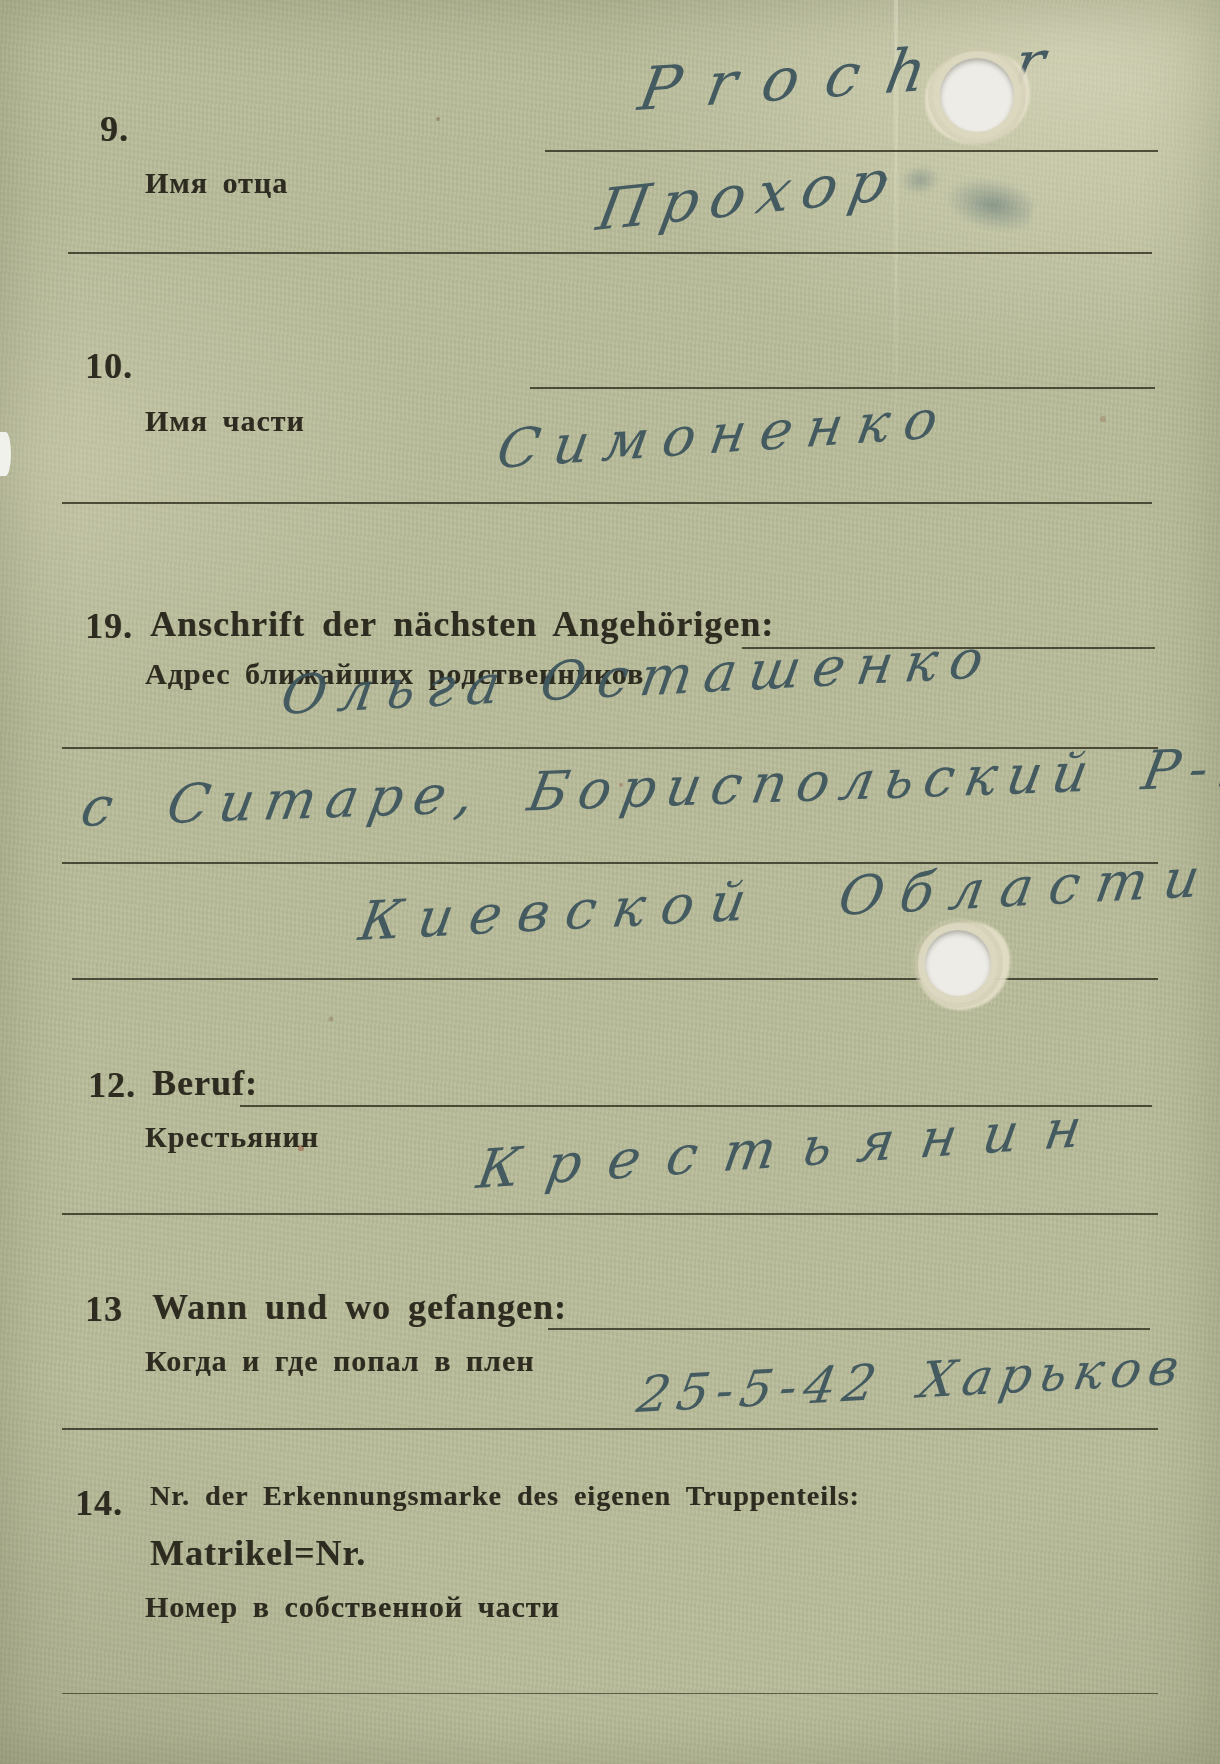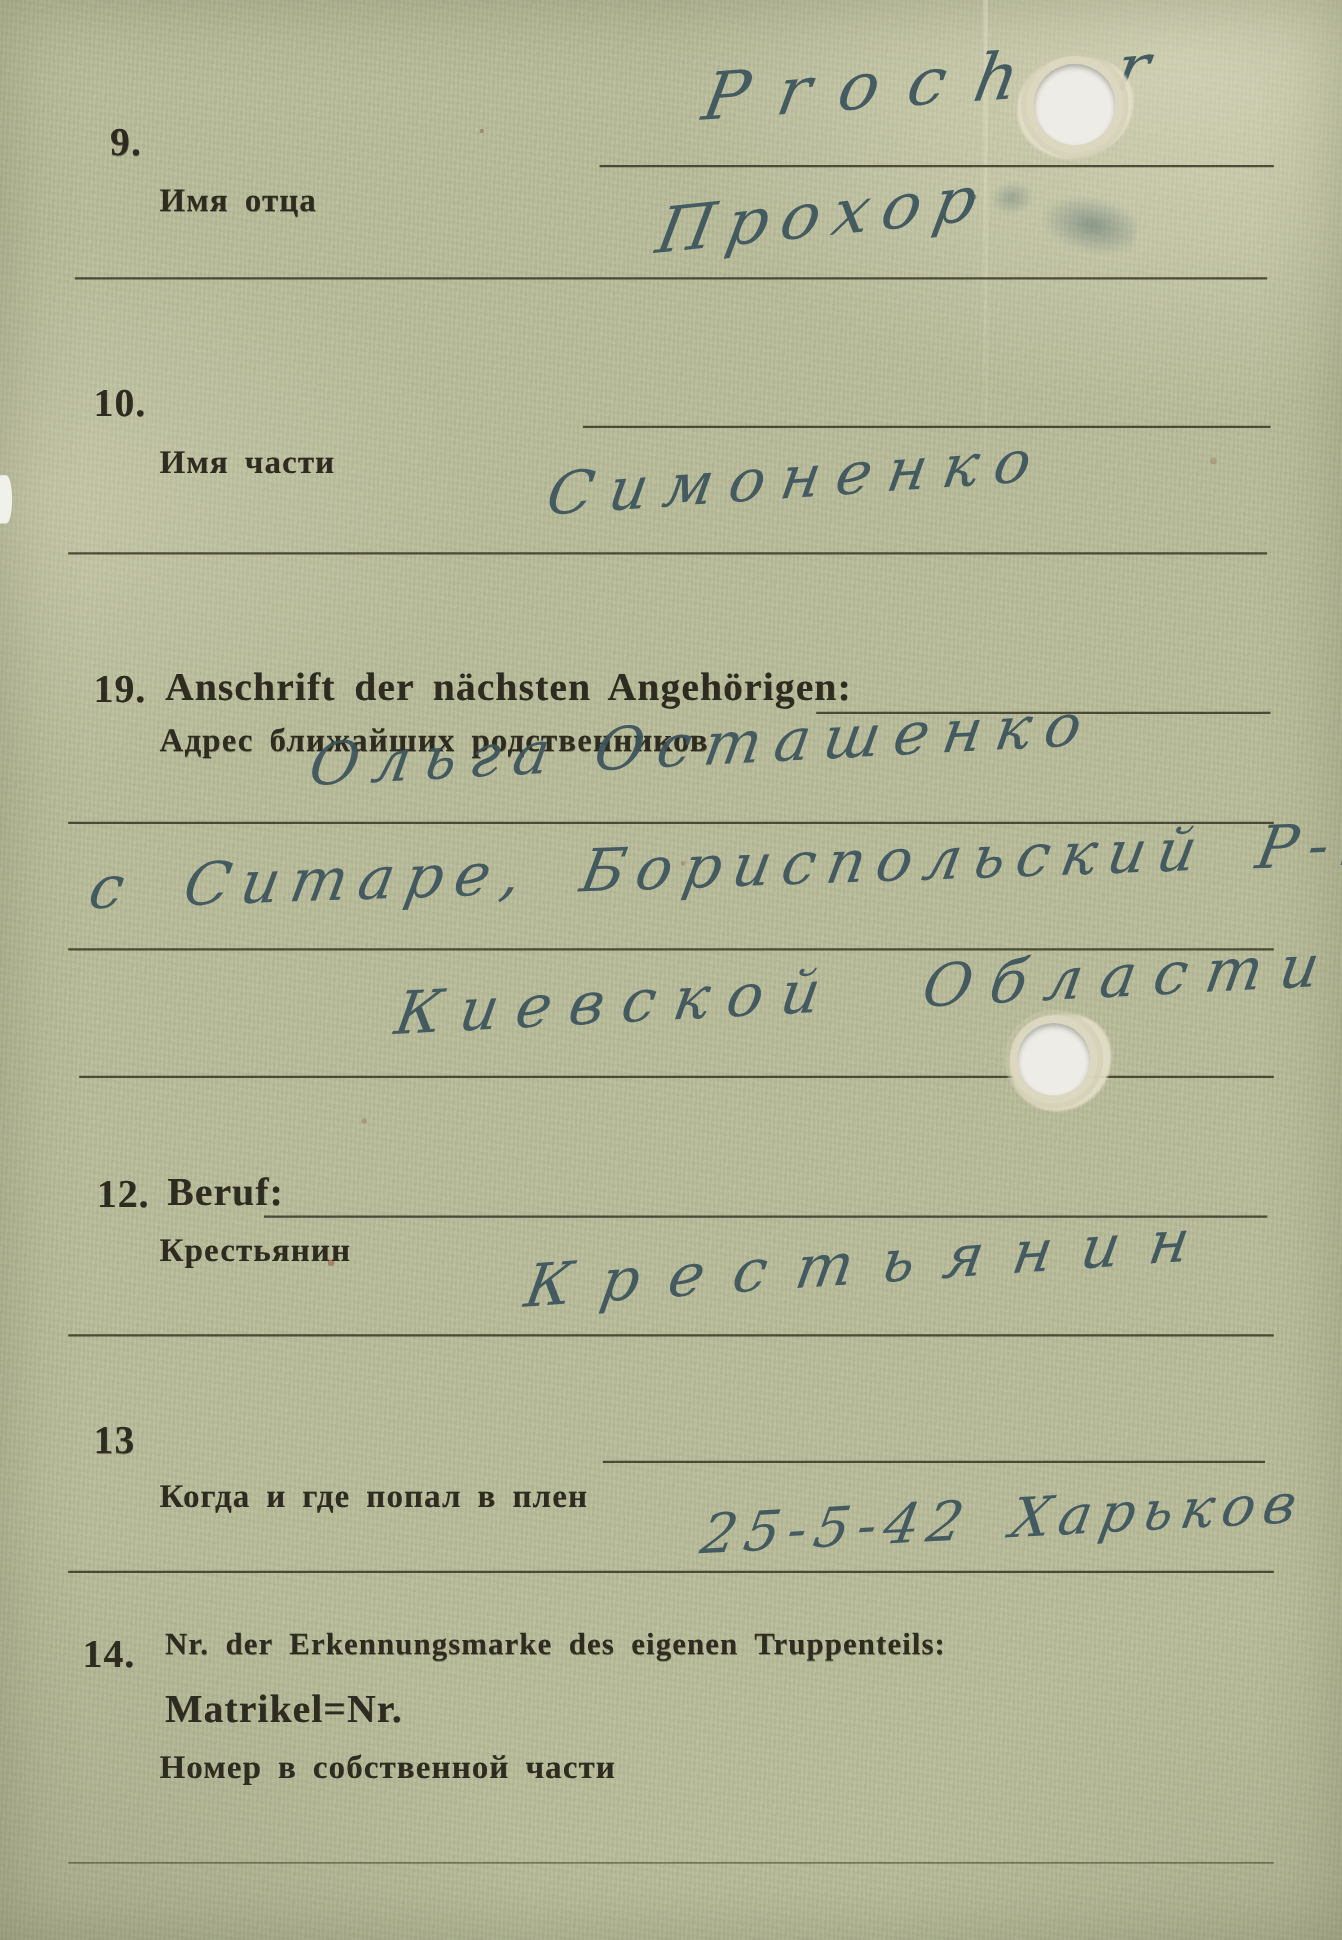--- a/index.html
+++ b/index.html
@@ -133,20 +133,21 @@
   <div class="abs rule" style="left:72px;top:978px;width:1086px"></div>
 
   <div class="abs num" style="left:88px;top:1064px">12.</div>
   <div class="abs de" style="left:152px;top:1062px">Beruf:</div>
   <div class="abs ru" style="left:145px;top:1120px">Крестьянин</div>
   <div class="abs rule" style="left:240px;top:1105px;width:912px"></div>
   <div class="abs hand" style="left:478px;top:1138px;font-size:54px;letter-spacing:26px;transform:skewX(-13deg) rotate(-4deg)">Крестьянин</div>
   <div class="abs rule" style="left:62px;top:1213px;width:1096px"></div>
 
   <div class="abs num" style="left:85px;top:1288px">13</div>
+  <div class="abs de" style="left:152px;top:1286px">Wann und wo gefangen:</div>
   <div class="abs ru" style="left:145px;top:1344px">Когда и где попал в плен</div>
   <div class="abs rule" style="left:548px;top:1328px;width:602px"></div>
   <div class="abs hand" style="left:638px;top:1366px;font-size:50px;letter-spacing:7px;word-spacing:14px;transform:skewX(-13deg) rotate(-3deg)">25-5-42 Харьков</div>
   <div class="abs rule" style="left:62px;top:1428px;width:1096px"></div>
 
   <div class="abs num" style="left:75px;top:1482px">14.</div>
   <div class="abs de" style="left:150px;top:1480px;font-size:28px">Nr. der Erkennungsmarke des eigenen Truppenteils:</div>
   <div class="abs ru" style="left:145px;top:1590px">Номер в собственной части</div>
   <div class="abs de" style="left:150px;top:1532px">Matrikel=Nr.</div>
   <div class="abs rule thin" style="left:62px;top:1693px;width:1096px"></div>

